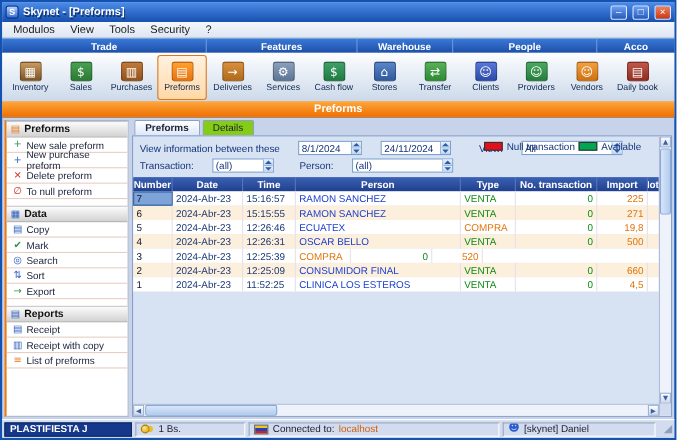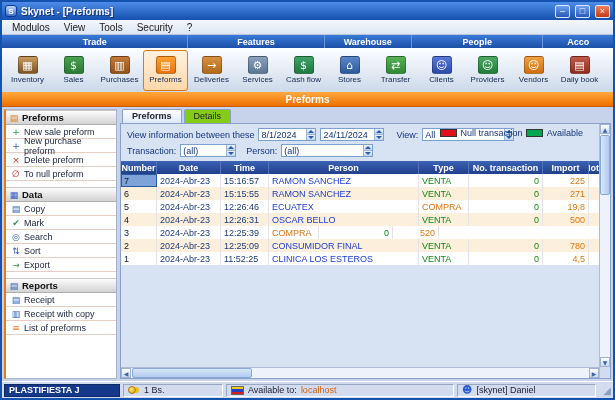--- a/index.html
+++ b/index.html
@@ -51,21 +51,21 @@
 
   
   .main{flex:1;display:flex;flex-direction:column;min-width:0;}
   .tabs{height:14px;display:flex;gap:2px;padding-left:2px;flex:none;}
   .tab{padding:0 9px;font-size:9px;line-height:13px;border:1px solid #8aa0c8;border-bottom:none;border-radius:2px 2px 0 0;background:#84cc16;color:#223;}
   .tab.active{background:linear-gradient(#ffffff,#dce8f8);font-weight:bold;}
   .panel{flex:1;border:1px solid #8aa0c8;background:#d7e2f3;position:relative;display:flex;flex-direction:column;min-height:0;}
 
   
   .filters{position:relative;margin-right:11px;padding:4px 6px 3px;display:flex;flex-direction:column;gap:3px;font-size:9px;color:#16357c;flex:none;}
-  .frow{display:flex;align-items:center;gap:4px;}
+  .frow{display:flex;align-items:center;gap:17px;}
   .flabel{white-space:nowrap;}
   .fld{display:inline-flex;align-items:center;background:#fff;border:1px solid #7aa0d0;height:13px;font-size:9px;color:#16357c;padding-left:2px;}
   .fld .val{flex:1;white-space:nowrap;overflow:hidden;}
   .spin{width:9px;align-self:stretch;display:flex;flex-direction:column;margin-left:2px;border-left:1px solid #9ab8dc;flex:none;}
   .spin i{flex:1;background:linear-gradient(#eaf2fc,#bcd4f0);display:flex;align-items:center;justify-content:center;}
   .spin i+i{border-top:1px solid #9ab8dc;}
   .spin i::before{content:"";border-left:3px solid transparent;border-right:3px solid transparent;}
   .spin i.up::before{border-bottom:3px solid #2a5aa8;}
   .spin i.dn::before{border-top:3px solid #2a5aa8;}
   .w58{width:58px}.w64{width:64px}.w92{width:92px}.w56{width:56px}
@@ -391,21 +391,21 @@
               <div class="td w-imp c-imp">520</div>
               <div class="td w-note"></div>
             </div>
             <div class="trow">
               <div class="td w-num c-num">2</div>
               <div class="td w-date c-date">2024-Abr-23</div>
               <div class="td w-time c-time">12:25:09</div>
               <div class="td w-person c-person">CONSUMIDOR FINAL</div>
               <div class="td w-type VENTA">VENTA</div>
               <div class="td w-ntr c-ntr">0</div>
-              <div class="td w-imp c-imp">780</div>
+              <div class="td w-imp c-imp">660</div>
               <div class="td w-note"></div>
             </div>
             <div class="trow">
               <div class="td w-num c-num">1</div>
               <div class="td w-date c-date">2024-Abr-23</div>
               <div class="td w-time c-time">11:52:25</div>
               <div class="td w-person c-person">CLINICA LOS ESTEROS</div>
               <div class="td w-type VENTA">VENTA</div>
               <div class="td w-ntr c-ntr">0</div>
               <div class="td w-imp c-imp">4,5</div>
@@ -433,21 +433,21 @@
   </div>
 
   <div class="statusbar">
     <div class="sb sb-company">PLASTIFIESTA J</div>
     <div class="sb sb-currency">
       <span class="coin"></span>
       <span style="margin-left:4px">1 Bs.</span>
     </div>
     <div class="sb sb-connection">
       <span class="flag"></span>
-      <span>Available to:</span>
+      <span>Connected to:</span>
       <span class="conn-value">localhost</span>
     </div>
     <div class="sb sb-user">
       <span class="user-icon">☻</span>
       <span>[skynet] Daniel</span>
     </div>
     <div class="grip">◢</div>
   </div>
 
 </div>

